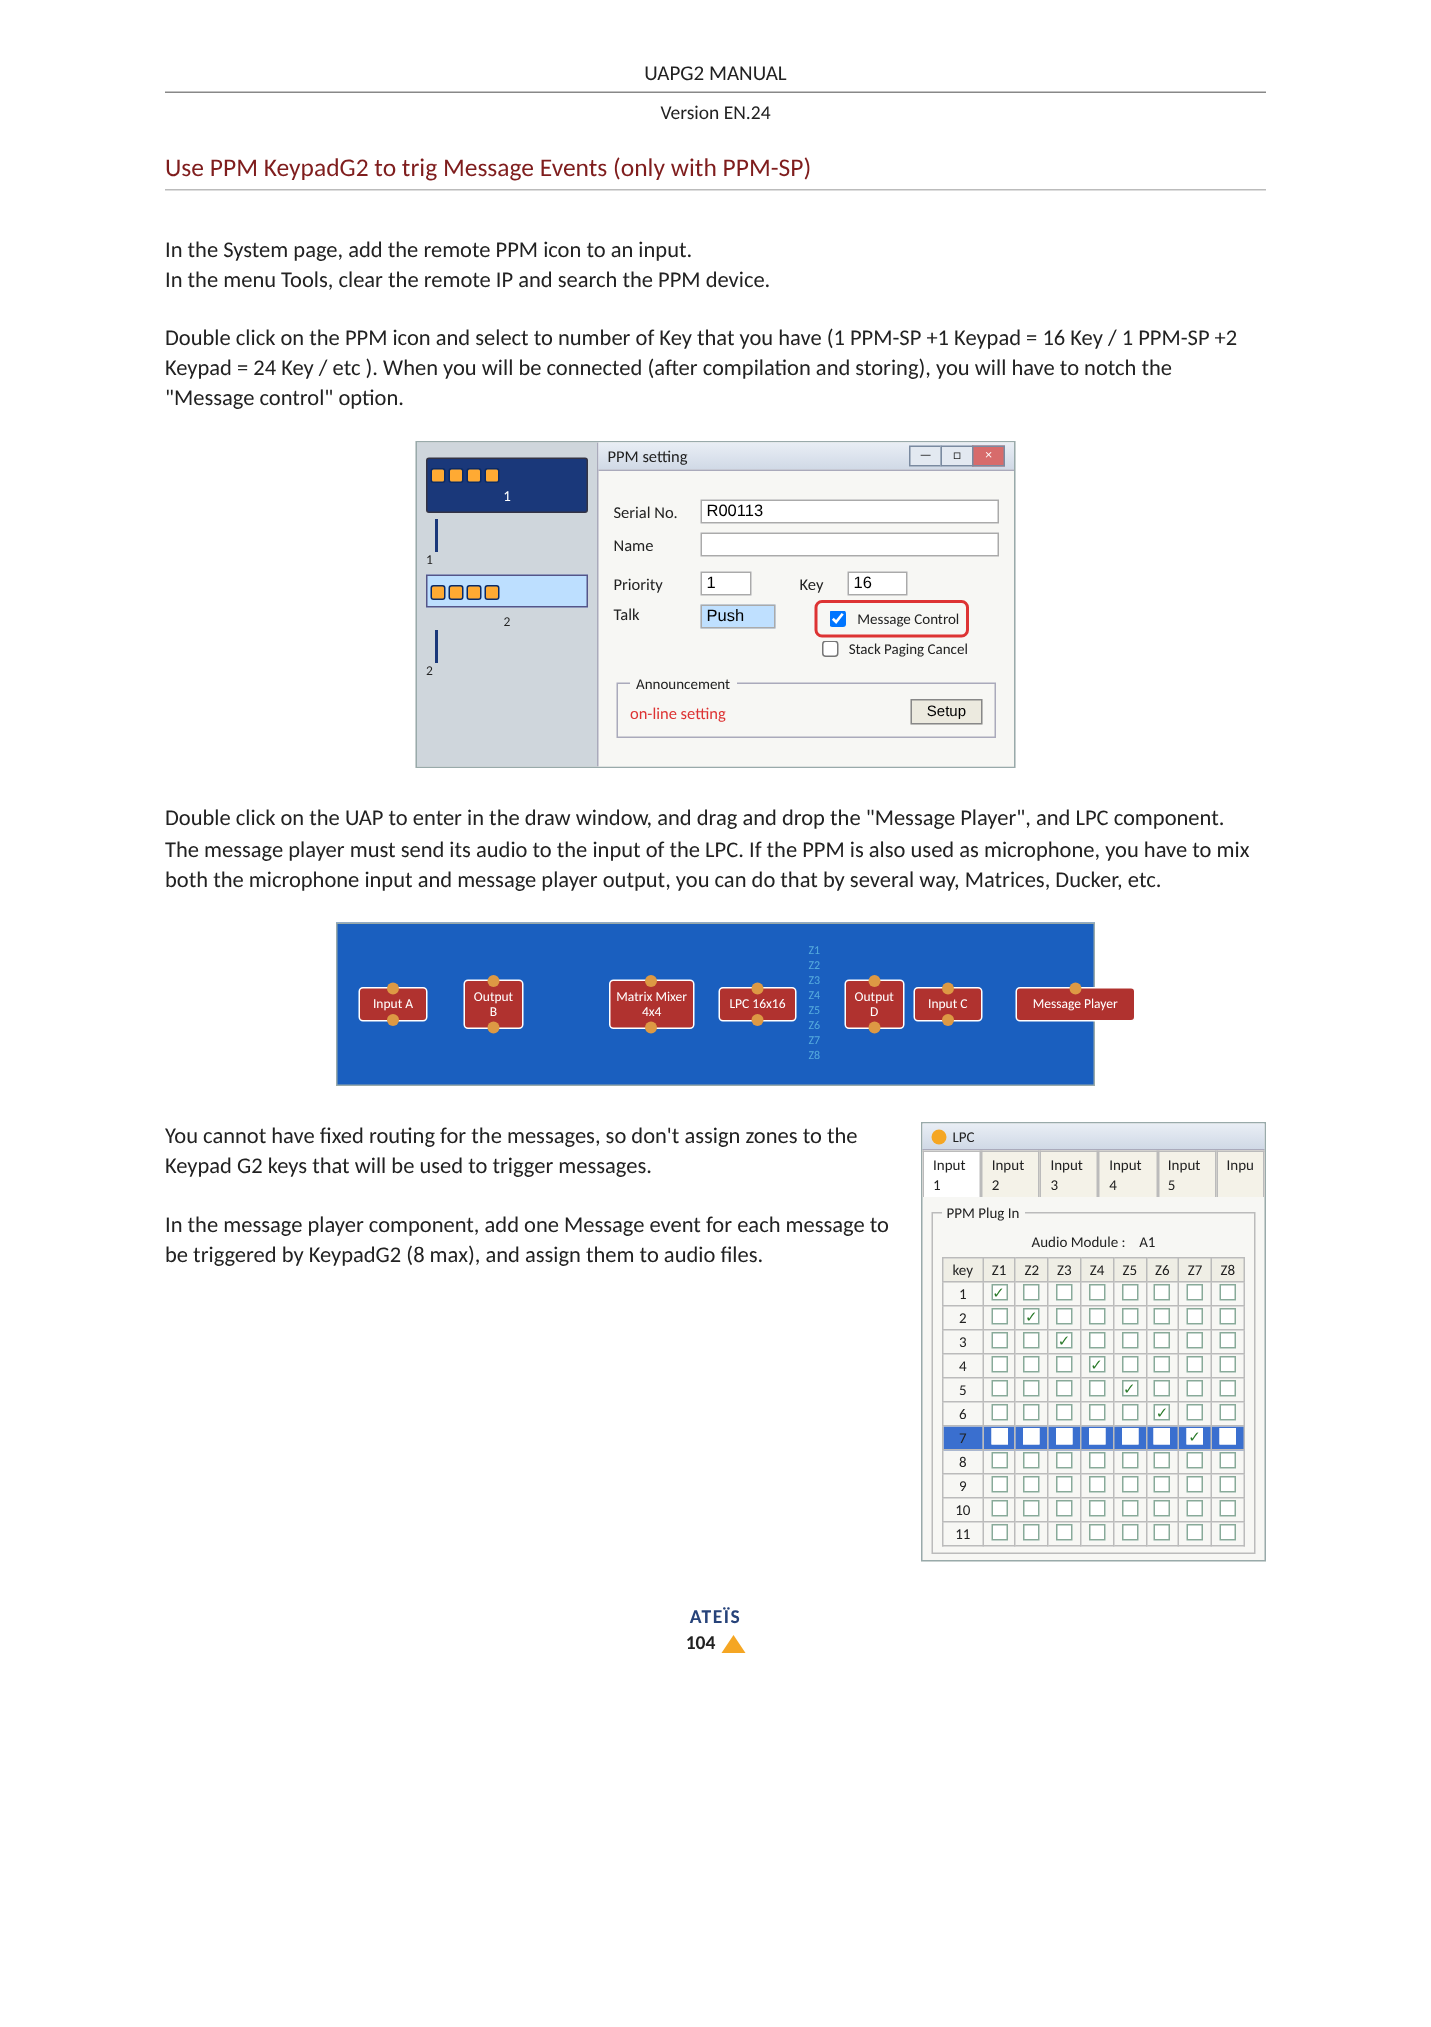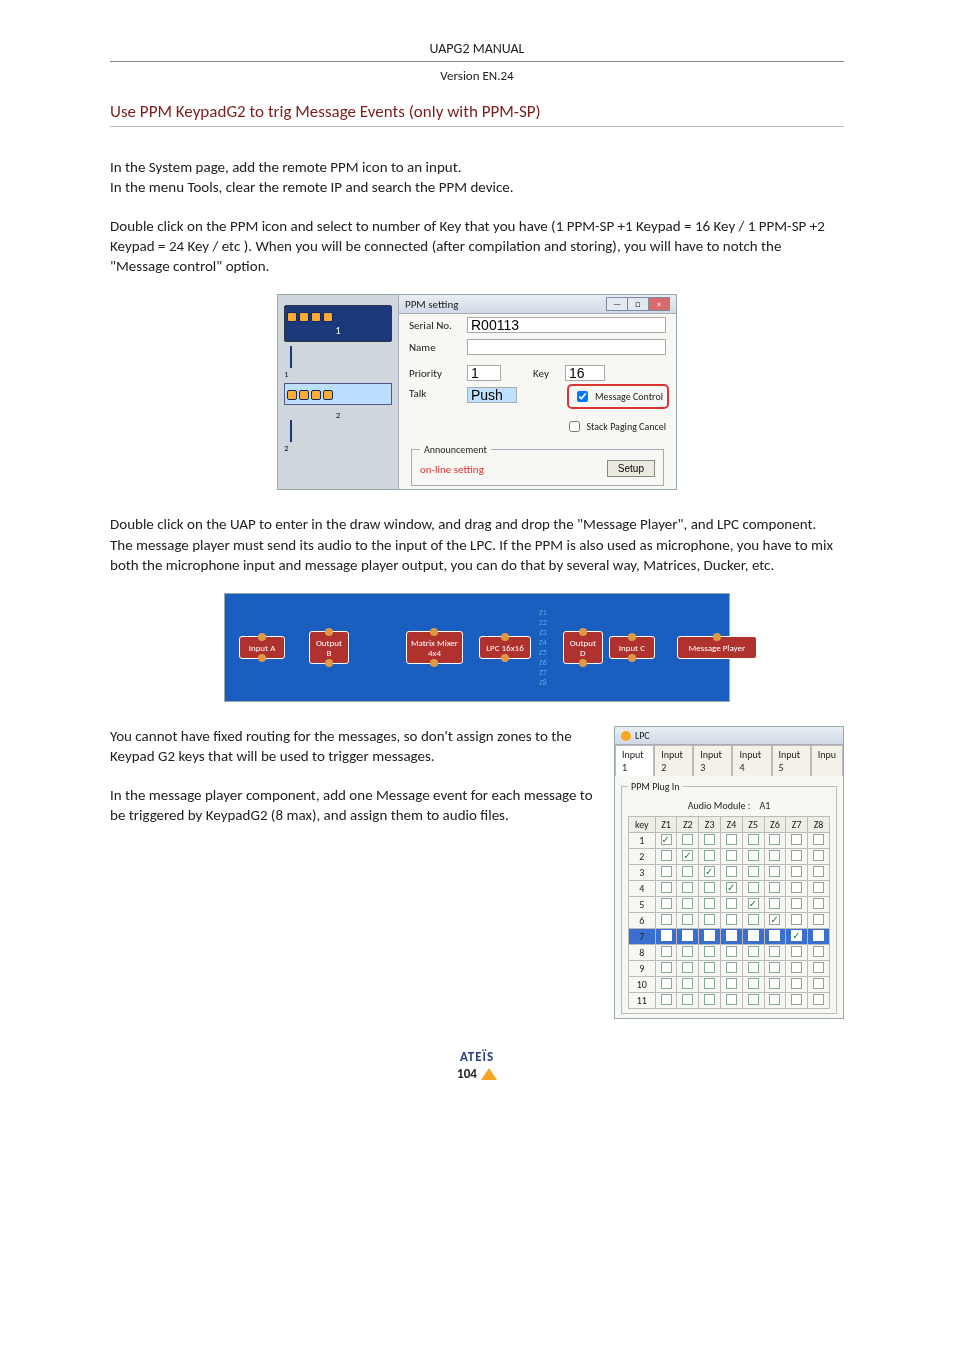--- a/index.html
+++ b/index.html
@@ -34,24 +34,24 @@
   .ppm-left .node { background:#1a387a; color:#fff; margin:4px 0; border:1px solid #334; padding:4px 2px; border-radius:2px;}
   .ppm-left .keys { display:flex; gap:2px; margin-top:2px;}
   .ppm-left .keys span{ width:10px;height:10px;background:#ffaa33;border:1px solid #0a2a66;border-radius:2px;}
   .ppm-left .link { width:2px;height:22px;background:#1a387a;margin-left:6px;}
   .ppm-left .pad { background:#bddfff;color:#123;border:1px solid #558;margin:4px 0;padding:4px 2px;}
   .ppm-right { flex:1; background:#f7f7f4; border-left:1px solid #aab; font-size:11px; position:relative; }
   .dlg-title { background: linear-gradient(#e9eef5,#d0d9e6); padding:2px 6px; display:flex; align-items:center; justify-content:space-between; border-bottom:1px solid #aab; }
   .winbtns { display:flex; gap:0; }
   .winbtn { width:22px;height:14px;border:1px solid #7a8aa0;background:#e3e9f1;font-size:9px;text-align:center;line-height:12px;margin-left:-1px;}
   .winbtn.close{background:#d76b6b;color:#fff;}
-  .frm { padding:3px 10px; }
+  .frm { padding:19px 10px; }
   .row { display:flex; align-items:center; margin-bottom:6px; gap:6px;}
   .row label{ width:52px;}
-  .row input[type=text]{ flex:1; height:16px; border:1px solid #aaa; font-size:14px; padding:0 3px; background:#fff;}
+  .row input[type=text]{ flex:1; height:16px; border:1px solid #aaa; font-size:11px; padding:0 3px; background:#fff;}
   .chk { display:flex; align-items:center; gap:4px; font-size:10px;}
   .chk input{width:11px;height:11px;}
   .redring{ outline:2px solid #d33; outline-offset:1px; padding:1px 3px; border-radius:2px;}
   fieldset.ann { border:1px solid #aab; margin-top:8px; padding:4px 8px 8px 8px;}
   fieldset.ann legend{ font-size:10px; padding:0 4px;}
   .online { color:#d33; font-size:11px; margin-top:2px;}
   .btn3d{ border:1px solid #888; background:#eceadf; padding:2px 10px; font-size:10px;}
 
   
   .draw-fig { width:506px; background:#1a5fbf; padding:14px; display:flex; gap:6px; font-size:9px; color:#ddd;}
@@ -151,21 +151,21 @@
           <div class="row" style="margin-top:10px;">
             <label>Priority</label>
             <input type="text" style="width: 34px; flex: 0 0 auto;" value="1">
             <span style="width:20px;"></span>
             <label style="width:26px;">Key</label>
             <input type="text" style="width: 40px; flex: 0 0 auto;" value="16">
           </div>
           <div class="row" style="align-items:flex-start;">
             <label>Talk</label>
             <input type="text" style="width: 50px; flex: 0 0 auto; background: rgb(191, 224, 255);" value="Push">
-            <div style="flex:1;display:flex;flex-direction:column;gap:12px;align-items:flex-end;">
+            <div style="flex:1;display:flex;flex-direction:column;gap:2px;align-items:center;">
               <span class="redring">
                 <span class="chk">
                     <input type="checkbox" checked="" style="">
                     <span>Message Control</span>
                   </span>
               </span>
               <span class="chk">
                   <input type="checkbox" style="">
                   <span>Stack Paging Cancel</span>
                 </span>

